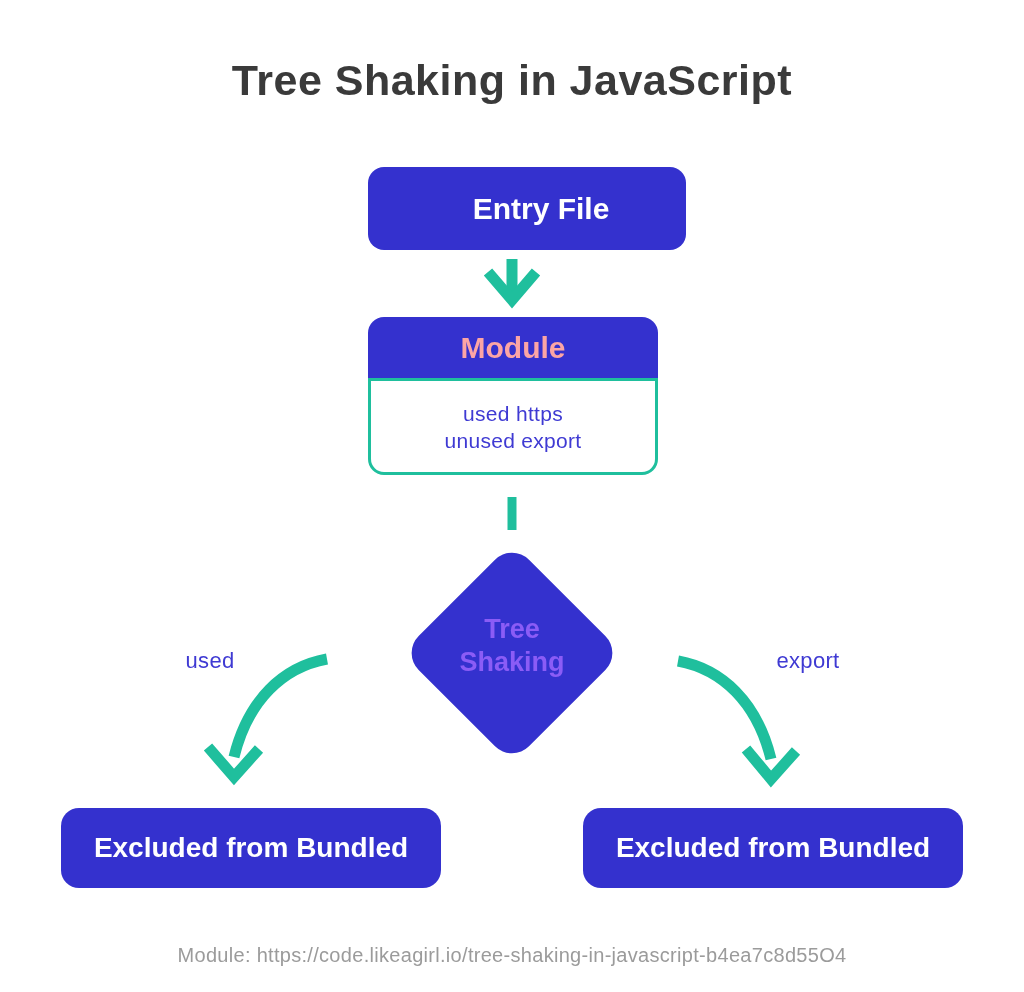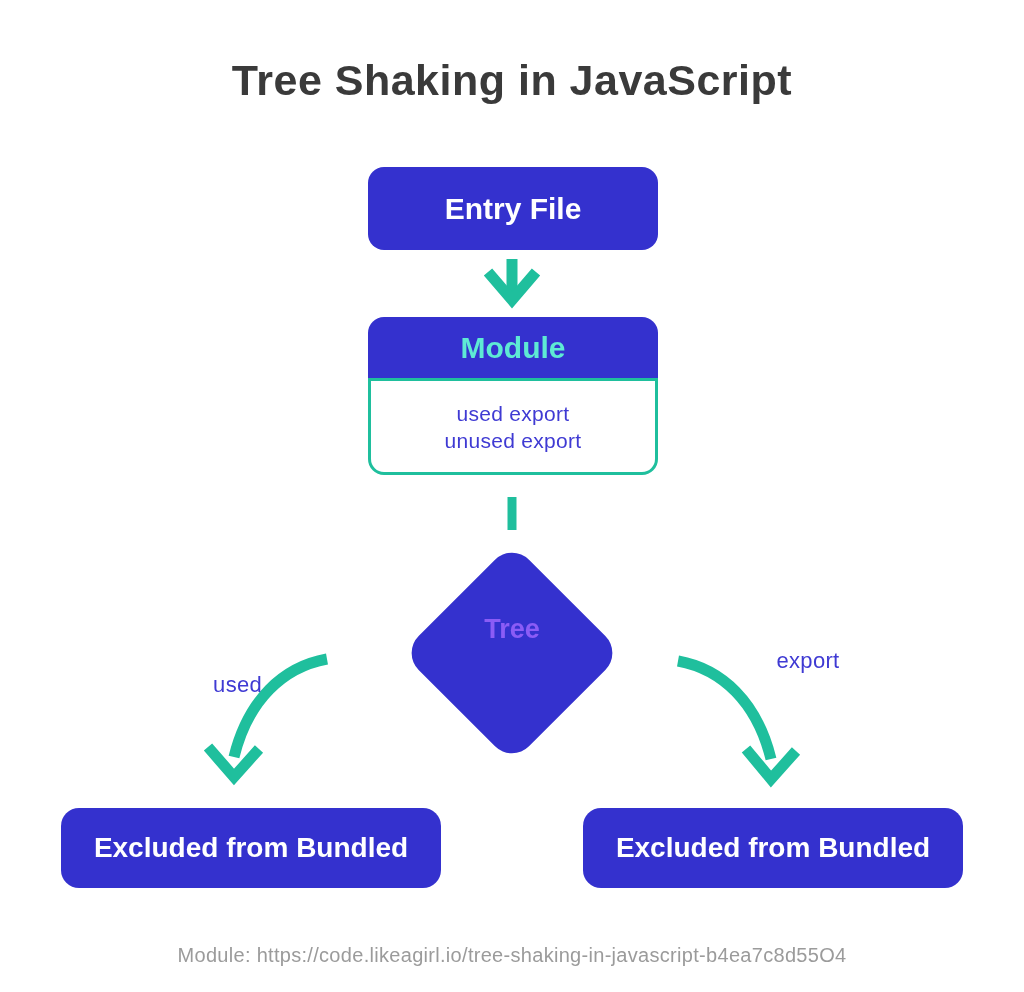--- a/index.html
+++ b/index.html
@@ -15,44 +15,44 @@
     font-family:"Liberation Sans","DejaVu Sans",sans-serif;overflow:hidden;
   }
   .title{
     position:absolute;top:56px;left:0;width:100%;text-align:center;
     font-size:43px;font-weight:bold;color:var(--title);letter-spacing:0.5px;
   }
   .node{
     position:absolute;background:var(--blue);color:#ffffff;font-weight:bold;
     display:flex;align-items:center;justify-content:center;
   }
-  .entry-node{left:368px;top:167px;width:290px;height:83px;border-radius:16px;font-size:30px;}
+  .entry-node{left:368px;top:167px;width:290px;height:83px;border-radius:16px;font-size:30px;padding-left:28px;}
   .module-group{position:absolute;left:368px;top:317px;width:290px;}
   .module-header{
-    background:var(--blue);height:61px;border-radius:16px 16px 0 0;color:#5eead4;
+    background:var(--blue);height:61px;border-radius:16px 16px 0 0;color:#fca5a5;
     font-size:30px;font-weight:bold;display:flex;align-items:center;justify-content:center;
   }
   .module-body{
     background:#ffffff;border:3px solid var(--teal);border-radius:0 0 16px 16px;
     height:97px;box-sizing:border-box;display:flex;flex-direction:column;
     align-items:center;justify-content:center;color:var(--label);
     font-size:21px;line-height:27px;letter-spacing:0.3px;
   }
   .diamond{
     position:absolute;left:434px;top:575px;width:156px;height:156px;
     background:var(--blue);border-radius:24px;transform:rotate(45deg);
   }
   .diamond-label{
     position:absolute;left:412px;top:613px;width:200px;text-align:center;
     color:#8b5cf6;font-weight:bold;font-size:27px;line-height:33px;
   }
   .edge-label{
     position:absolute;color:var(--label);font-size:22px;letter-spacing:0.3px;text-align:center;
   }
-  .edge-label.used{left:158px;top:672px;width:104px;text-align:right;}
+  .edge-label.used{left:158px;top:648px;width:104px;}
   .edge-label.unused{left:748px;top:648px;width:120px;}
   .excluded-left{left:61px;top:808px;width:380px;height:80px;border-radius:18px;font-size:28px;}
   .excluded-right{left:583px;top:808px;width:380px;height:80px;border-radius:18px;font-size:28px;}
   .source-line{
     position:absolute;top:944px;left:0;width:100%;text-align:center;
     color:var(--gray);font-size:20px;letter-spacing:0.3px;
   }
   .connectors{position:absolute;left:0;top:0;width:1024px;height:992px;pointer-events:none;}
   .connectors path{stroke:var(--teal);fill:none;}
 </style>
@@ -81,28 +81,29 @@
 
   <div class="node entry-node">
     <span>Entry File</span>
   </div>
 
   <div class="module-group">
     <div class="module-header">
       <span>Module</span>
     </div>
     <div class="module-body">
-      <span>used export</span>
+      <span>used https</span>
       <span>unused export</span>
     </div>
   </div>
 
   <div class="diamond"></div>
   <div class="diamond-label">
     <div>Tree</div>
+    <div>Shaking</div>
   </div>
 
   <div class="edge-label used">used</div>
   <div class="edge-label unused">export</div>
 
   <div class="node excluded-left">
     <span>Excluded from Bundled</span>
   </div>
   <div class="node excluded-right">
     <span>Excluded from Bundled</span>

